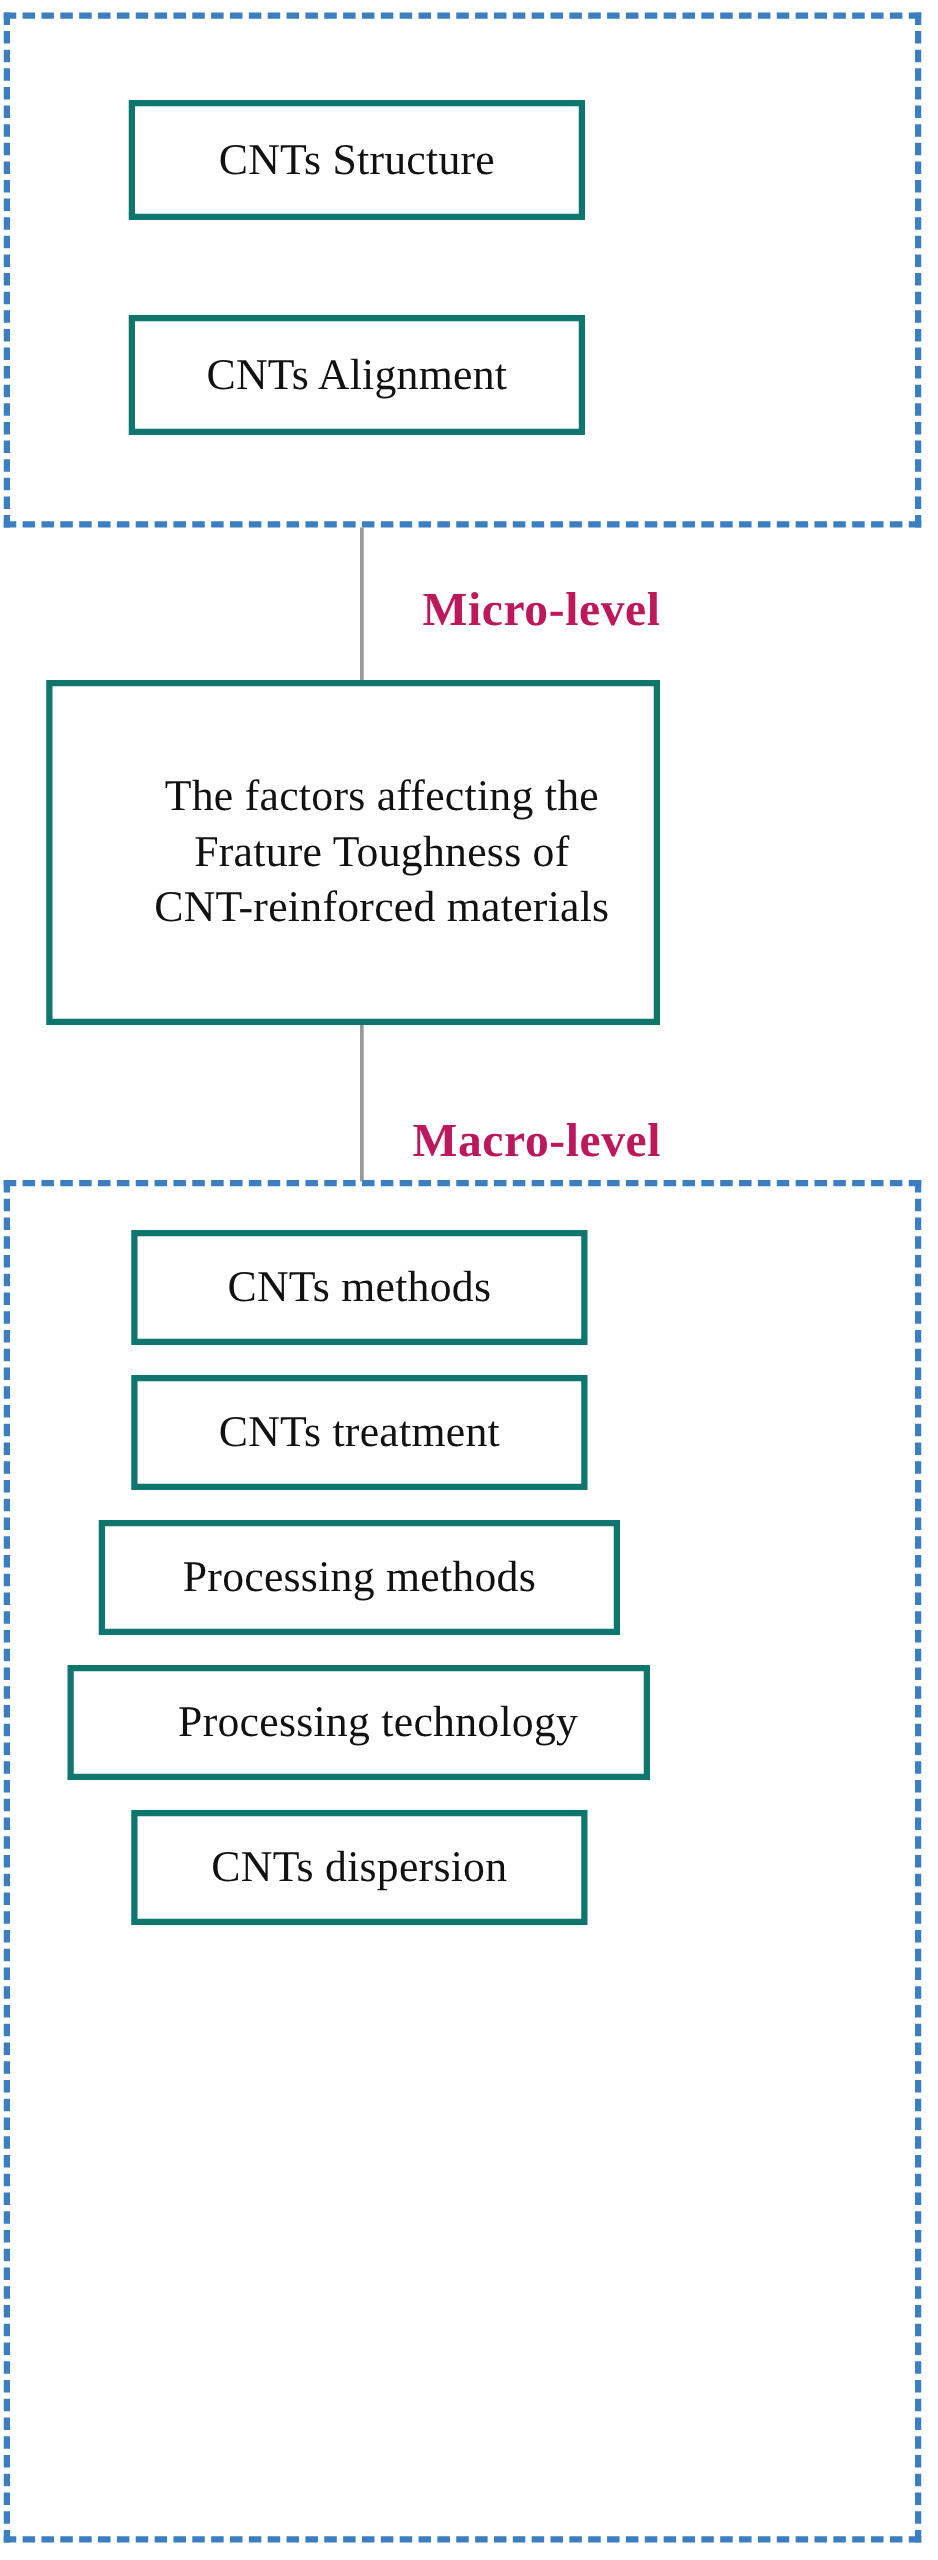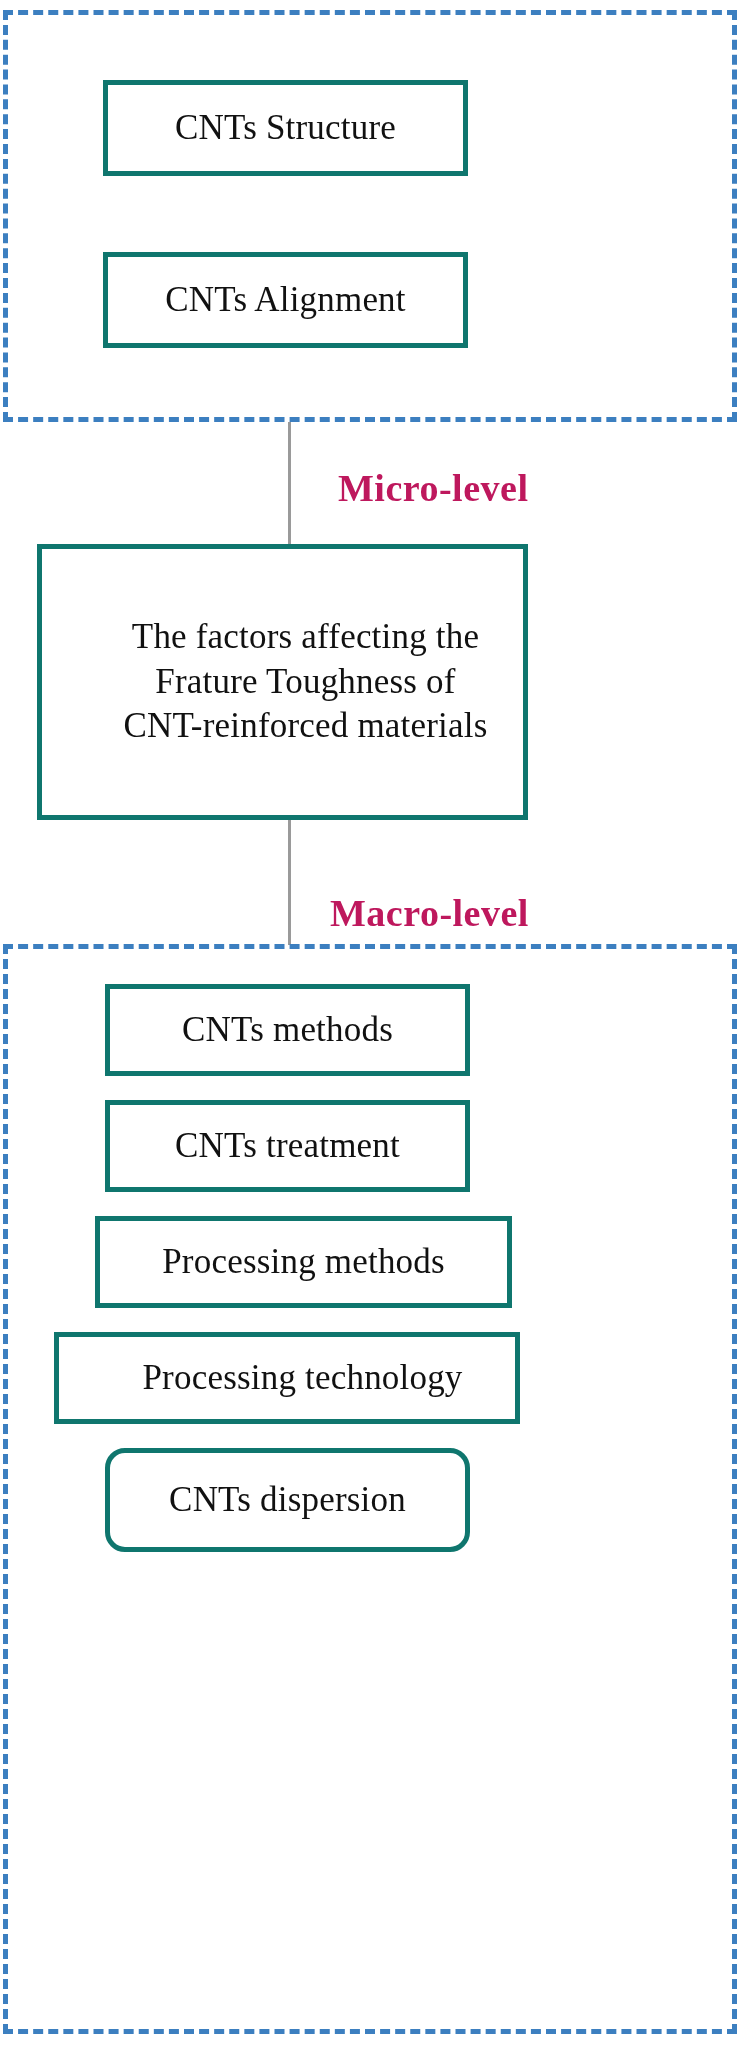--- a/index.html
+++ b/index.html
@@ -107,25 +107,25 @@
   <div class="dashed-region" style="left:3px; top:944px; width:734px; height:1090px;"></div>
 
   <div class="node-box leaf-box" style="left:105px; top:984px; width:365px; height:92px;">
     <span class="node-label leaf-label">CNTs methods</span>
   </div>
 
   <div class="node-box leaf-box" style="left:105px; top:1100px; width:365px; height:92px;">
     <span class="node-label leaf-label">CNTs treatment</span>
   </div>
 
-  <div class="node-box leaf-box" style="left:79px; top:1216px; width:417px; height:92px;margin-left:16px;">
+  <div class="node-box leaf-box" style="left:79px; top:1216px; width:417px; height:92px;">
     <span class="node-label leaf-label">Processing methods</span>
   </div>
 
   <div class="node-box leaf-box" style="left:54px; top:1332px; width:466px; height:92px;padding-left:31px;">
     <span class="node-label leaf-label">Processing technology</span>
   </div>
 
-  <div class="node-box leaf-box" style="left:105px; top:1448px; width:365px; height:104px;border-radius:20px;">
+  <div class="node-box leaf-box" style="left:105px; top:1448px; width:365px; height:92px;">
     <span class="node-label leaf-label">CNTs dispersion</span>
   </div>
 
 </div>
 
 </body></html>

